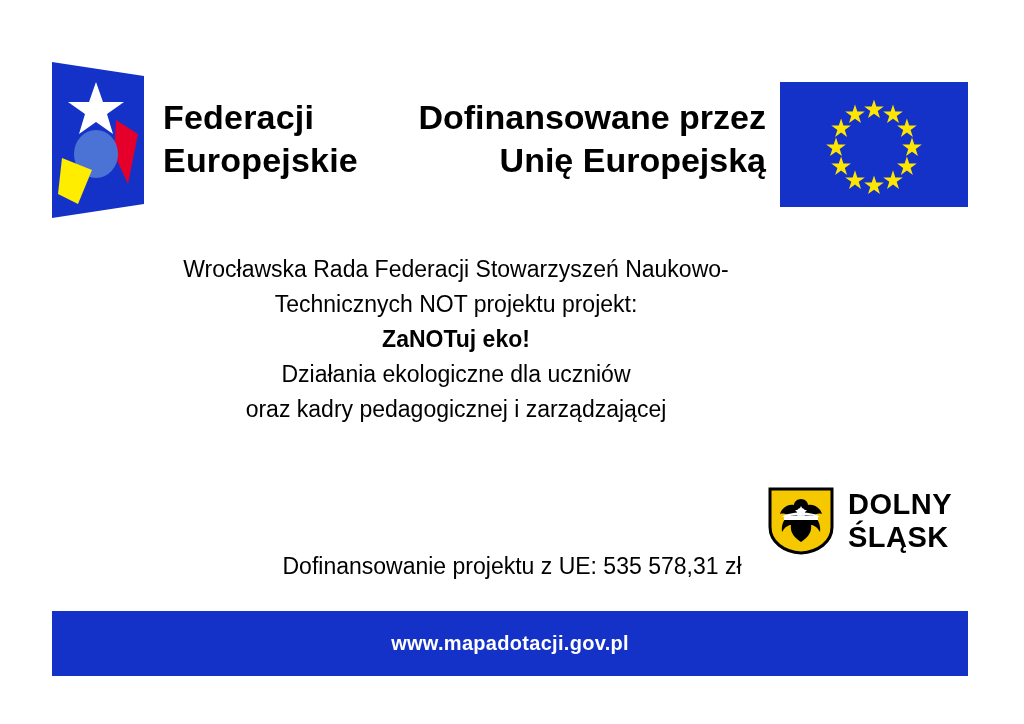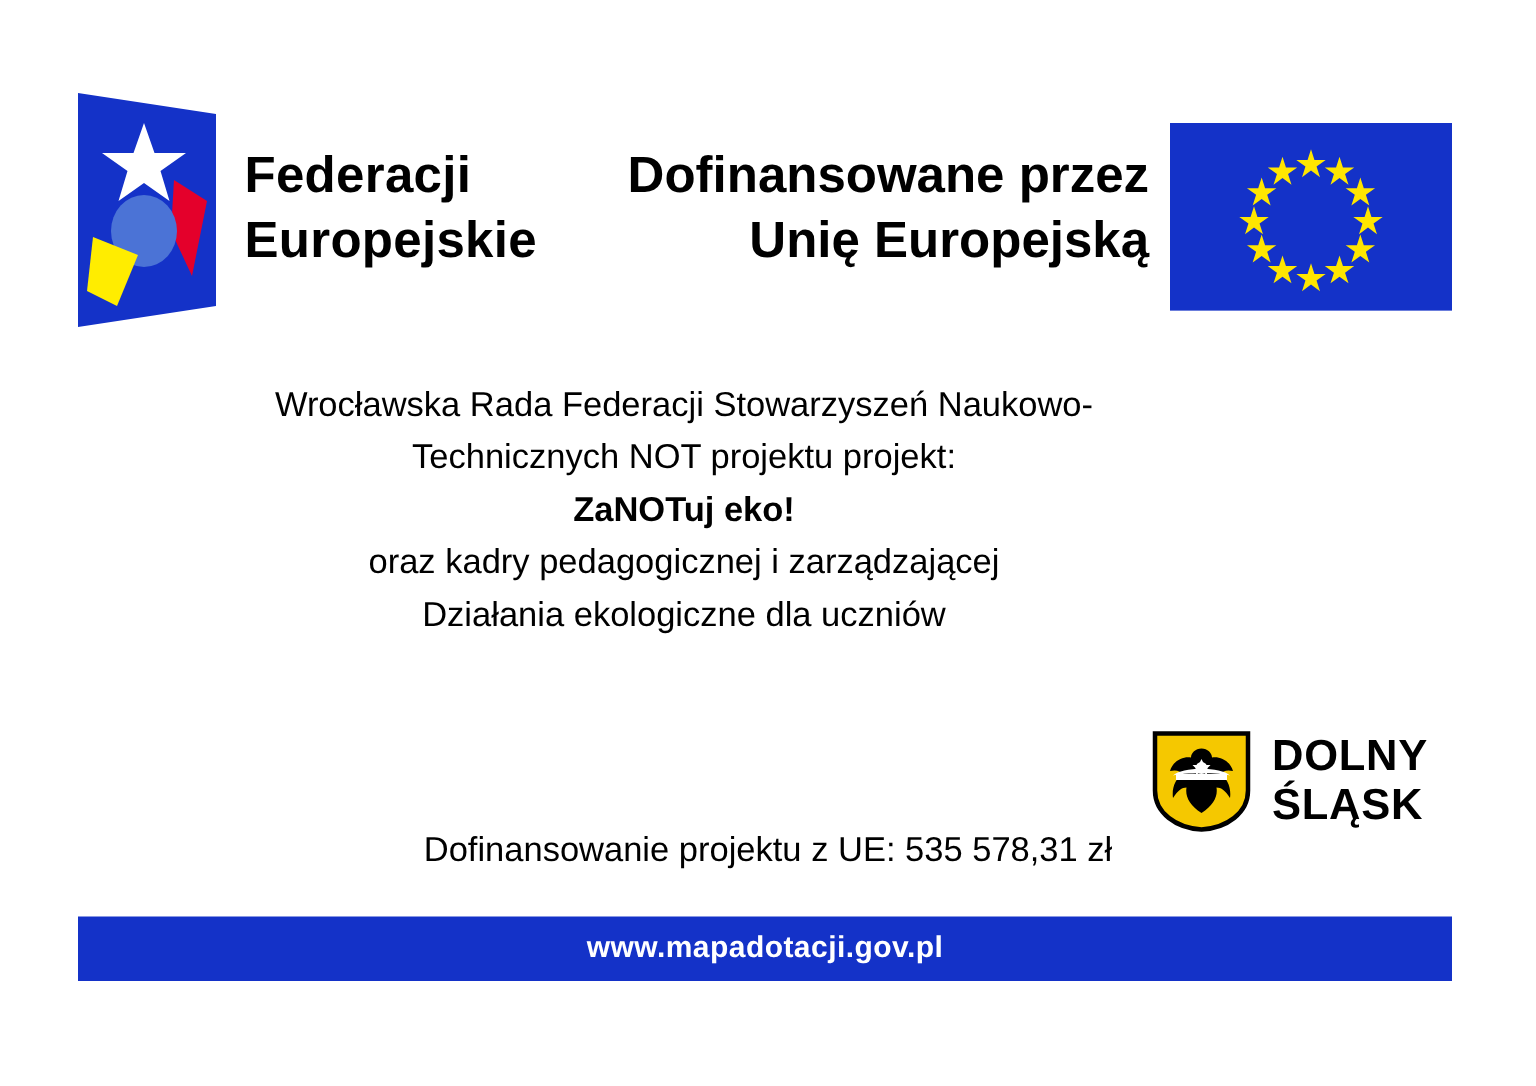--- a/index.html
+++ b/index.html
@@ -117,21 +117,21 @@
     text-align: center;
     font-size: 23px;
   }
 
   
   .bottom-bar {
     position: absolute;
     left: 52px;
     top: 611px;
     width: 916px;
-    height: 43px;
+    height: 65px;
     background: #1432c8;
     color: #ffffff;
     display: flex;
     align-items: center;
     justify-content: center;
     font-size: 20px;
     font-weight: bold;
     letter-spacing: 0.3px;
   }
 </style>
@@ -180,22 +180,22 @@
         <polygon points="75,22.5 77.3,29.6 84.8,29.6 78.7,34 81,41.1 75,36.7 69,41.1 71.3,34 65.2,29.6 72.7,29.6"></polygon>
       </g>
     </svg>
   </div>
 </div>
 
 <div class="project-block">
   <span class="line">Wrocławska Rada Federacji Stowarzyszeń Naukowo-</span>
   <span class="line">Technicznych NOT projektu projekt:</span>
   <span class="line bold">ZaNOTuj eko!</span>
+  <span class="line">Działania ekologiczne dla uczniów</span>
   <span class="line">oraz kadry pedagogicznej i zarządzającej</span>
-  <span class="line">Działania ekologiczne dla uczniów</span>
 </div>
 
 <div class="ds-logo">
   <div class="ds-crest">
     <svg width="66" height="68" viewBox="0 0 66 68" xmlns="http://www.w3.org/2000/svg">
       <path d="M2,2 H64 V40 C64,55 50,65 33,66 C16,65 2,55 2,40 Z" fill="#f5c800" stroke="#000000" stroke-width="3"></path>
 
       <g fill="#000000">
         <path d="M33,12 C29,12 26,15 26,18 C21,17 14,20 12,27 C16,26 19,27 20,29 C16,32 13,38 14,45 C17,40 20,38 23,38 C22,44 25,50 33,55 C41,50 44,44 43,38 C46,38 49,40 52,45 C53,38 50,32 46,29 C47,27 50,26 54,27 C52,20 45,17 40,18 C40,15 37,12 33,12 Z"></path>
       </g>

